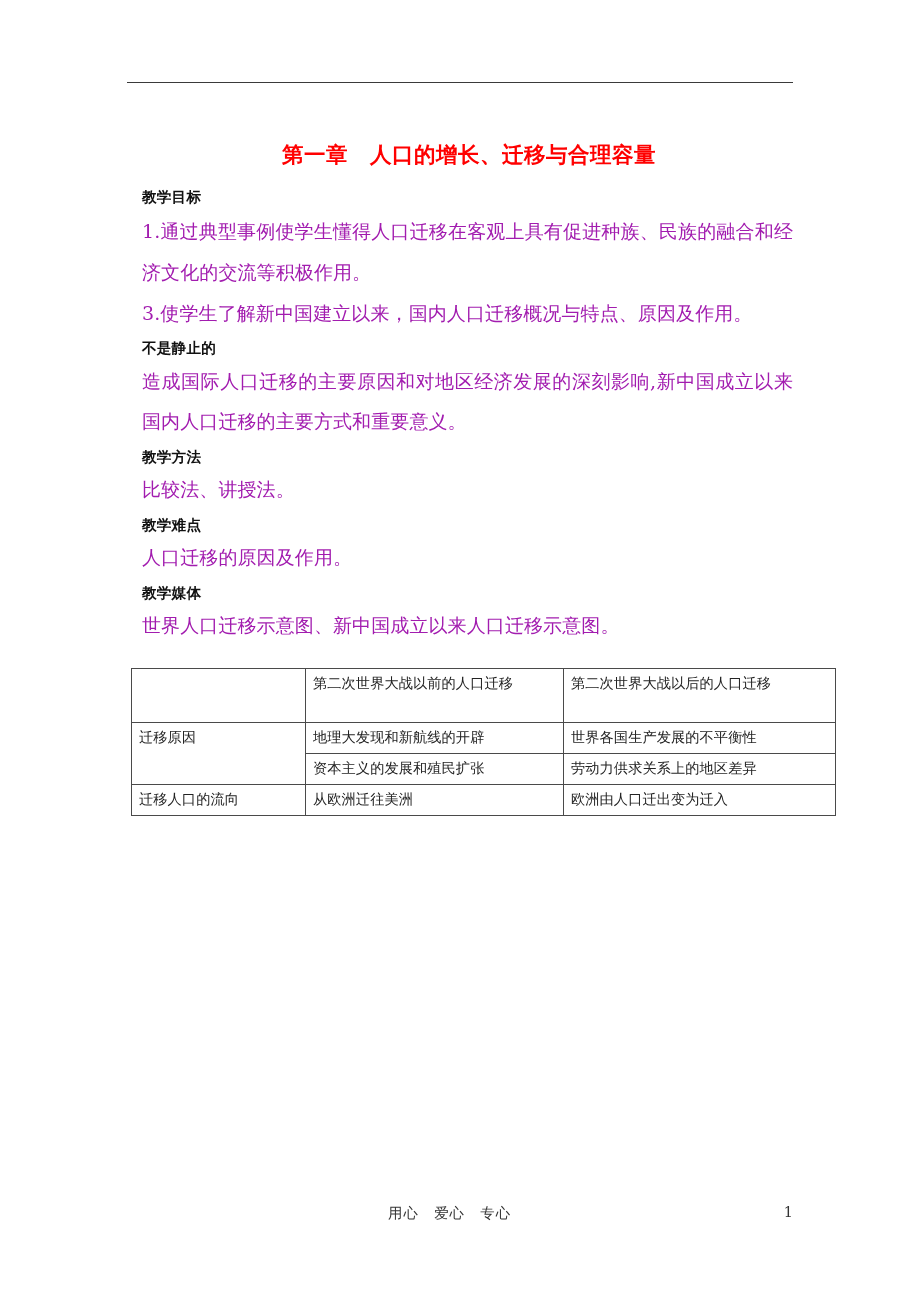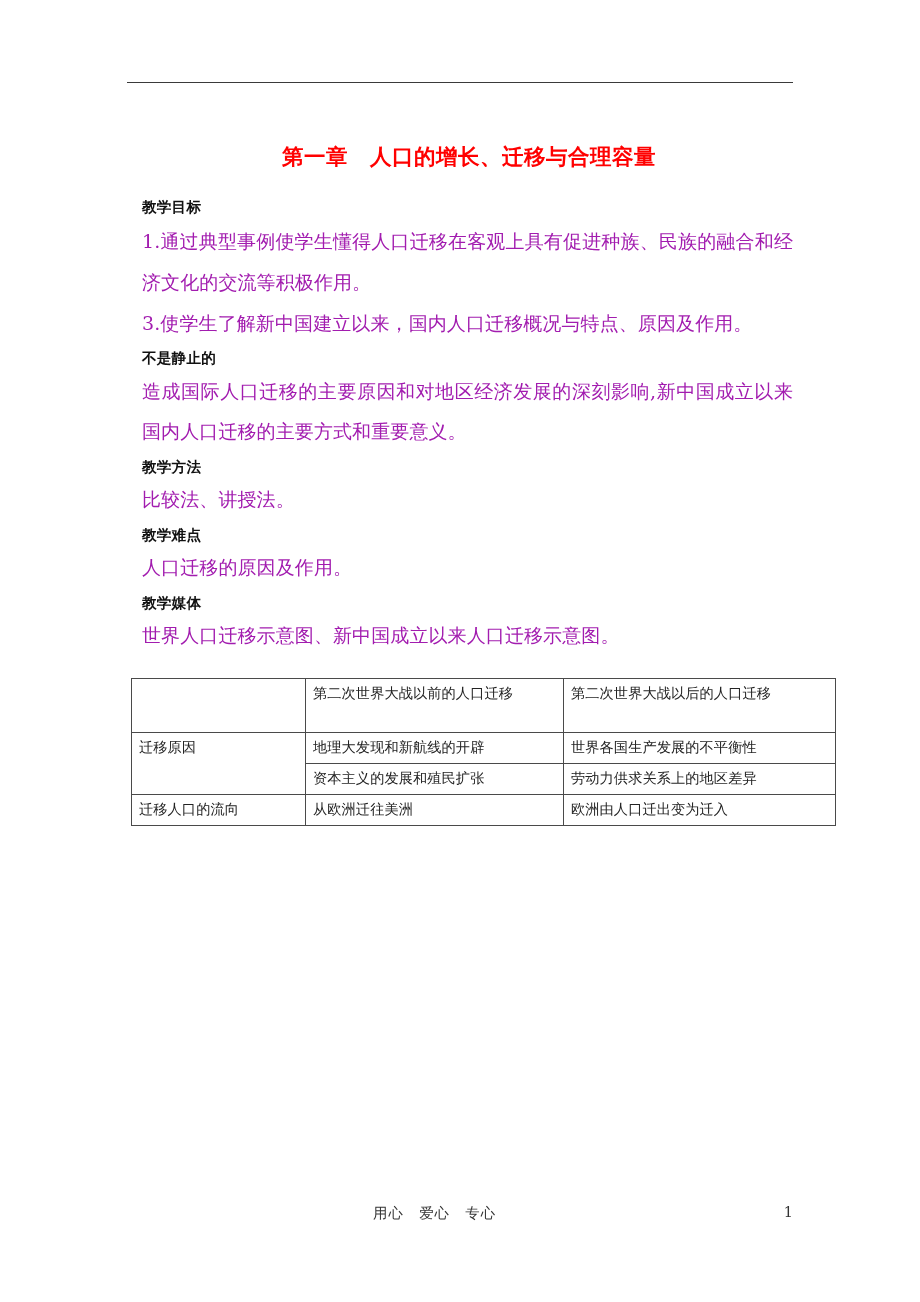--- a/index.html
+++ b/index.html
@@ -46,20 +46,21 @@
     font-weight: bold;
     font-size: 21.5px;
     letter-spacing: 0.5px;
     text-align: center;
     line-height: 1.2;
     margin: 0;
   }
   .title-chapter {
     padding-left: 18px;
     padding-top: 24px;
+    font-family: Liberation Mono, monospace;
   }
   .title-section {
     padding-top: 46px;
     padding-left: 8px;
   }
 
   
   .sec-head {
     font-weight: bold;
     font-size: 14.6px;
@@ -75,21 +76,21 @@
     font-size: 19px;
     color: #a21caf;
     margin: 0;
     padding: 0 0 0 15px;
     line-height: 2.15;
     text-align: justify;
     text-justify: inter-ideograph;
     letter-spacing: 0.1px;
   }
 
-  .blk-objectives { margin-top: 26px; }
+  .blk-objectives { margin-top: 16px; }
   .blk-objectives .sec-head { margin-bottom: 4px; }
 
   .blk { margin-top: 4px; }
   .blk .sec-head { margin-bottom: 2px; }
 
   .blk-process { margin-top: 4px; }
   .proc-para { margin-top: 2px; }
 
   
   .tbl-wrap {
@@ -120,21 +121,21 @@
   .footer {
     position: absolute;
     left: 127px;
     top: 1204px;
     width: 666px;
     font-size: 14.4px;
     color: #333333;
   }
   .footer-center {
     position: absolute;
-    left: 246px;
+    left: 261px;
     top: 0;
     letter-spacing: 1px;
     white-space: pre;
   }
   .footer-page {
     position: absolute;
     right: 0;
     top: 0;
     font-family: "DejaVu Serif", "Liberation Serif", serif;
   }

